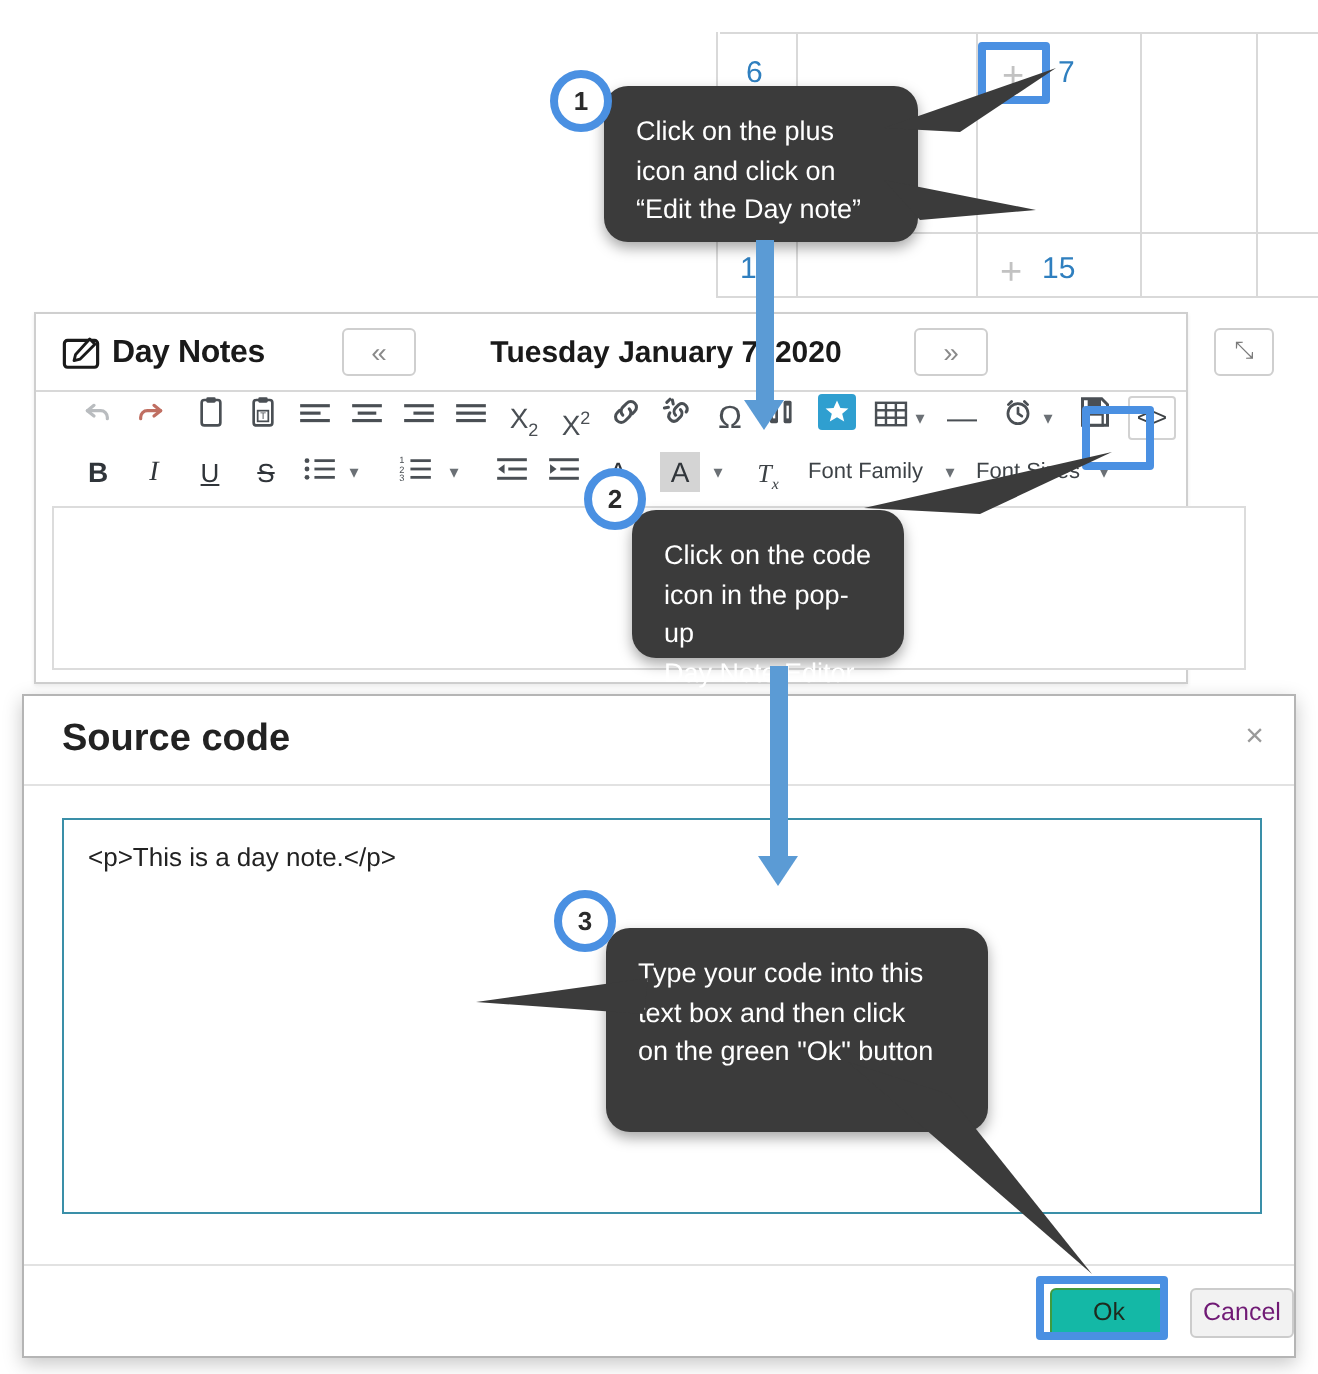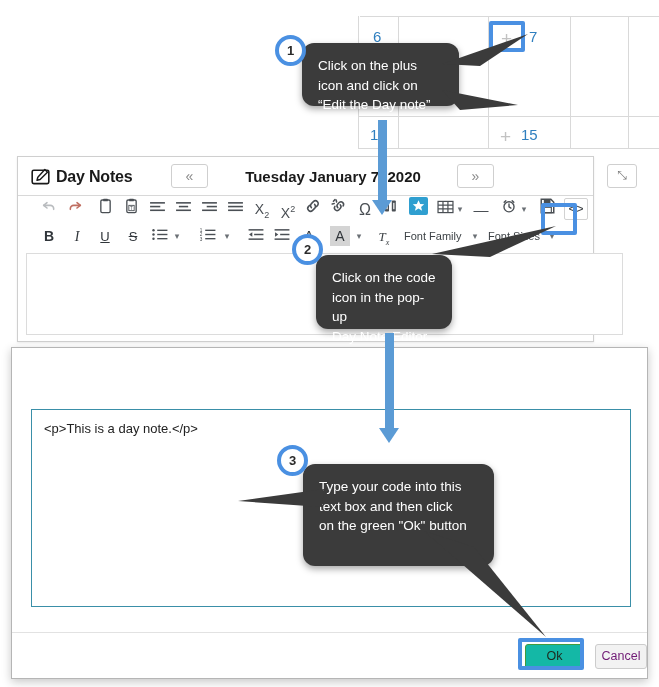--- a/index.html
+++ b/index.html
@@ -342,20 +342,24 @@
     <div class="cap" style="left:470px;">Font Sizes</div>
     <div class="ti caret" style="left:529px;width:10px;">▾</div>
   </div>
 
   <div id="dn-body"></div>
 </div>
 
 <div class="hl-box" style="left:541px;top:203px;width:36px;height:32px;z-index:15;"></div>
 
 <div id="dialog">
+  <div id="dlg-head">
+    <div id="dlg-title">Source code</div>
+    <div id="dlg-close">×</div>
+  </div>
   <div id="dlg-body">
     <textarea id="code-area" placeholder="" style="">&lt;p&gt;This is a day note.&lt;/p&gt;</textarea>
   </div>
   <div id="dlg-foot">
     <div id="btn-ok">Ok</div>
     <div id="btn-cancel">Cancel</div>
   </div>
 </div>
 
 <div class="hl-box" style="left:518px;top:638px;width:66px;height:32px;z-index:30;"></div>
@@ -365,21 +369,21 @@
 
 <div class="arrow-shaft" style="left:385px;top:333px;width:9px;height:100px;"></div>
 <div class="arrow-head" style="left:379px;top:428px;border-left:10px solid transparent;border-right:10px solid transparent;border-top:15px solid #5b9bd5;"></div>
 
 <svg class="ptr" style="left:440px;top:30px;width:90px;height:40px;" viewBox="0 0 90 40">
   <path d="M2 34 L88 4 L40 36 Z" fill="#3b3b3b"></path>
 </svg>
 <svg class="ptr" style="left:440px;top:84px;width:80px;height:30px;" viewBox="0 0 80 30">
   <path d="M2 6 L78 21 L20 26 Z" fill="#3b3b3b"></path>
 </svg>
-<div class="callout" style="left:302px;top:43px;width:157px;height:63px;">Click on the plus
+<div class="callout" style="left:302px;top:43px;width:157px;height:78px;">Click on the plus
 icon and click on
 “Edit the Day note”</div>
 <div class="badge" style="left:275px;top:35px;">1</div>
 
 <svg class="ptr" style="left:430px;top:210px;width:130px;height:50px;" viewBox="0 0 130 50">
   <path d="M2 44 L126 16 L60 47 Z" fill="#3b3b3b"></path>
 </svg>
 <div class="callout" style="left:316px;top:255px;width:136px;height:74px;">Click on the code
 icon in the pop-up
 Day Note Editor</div>

